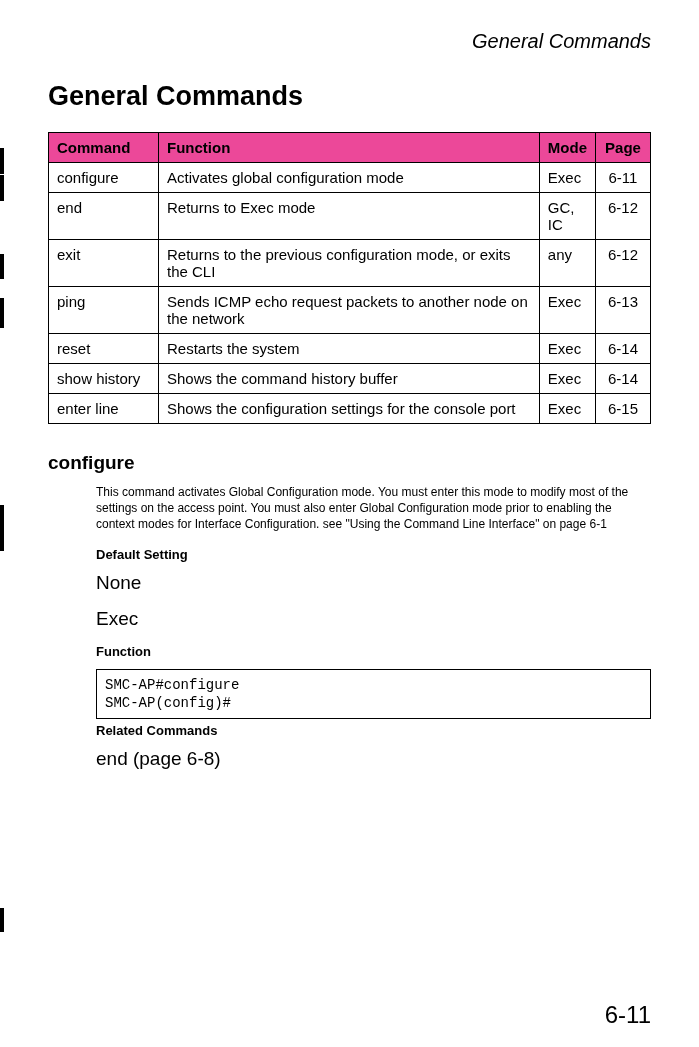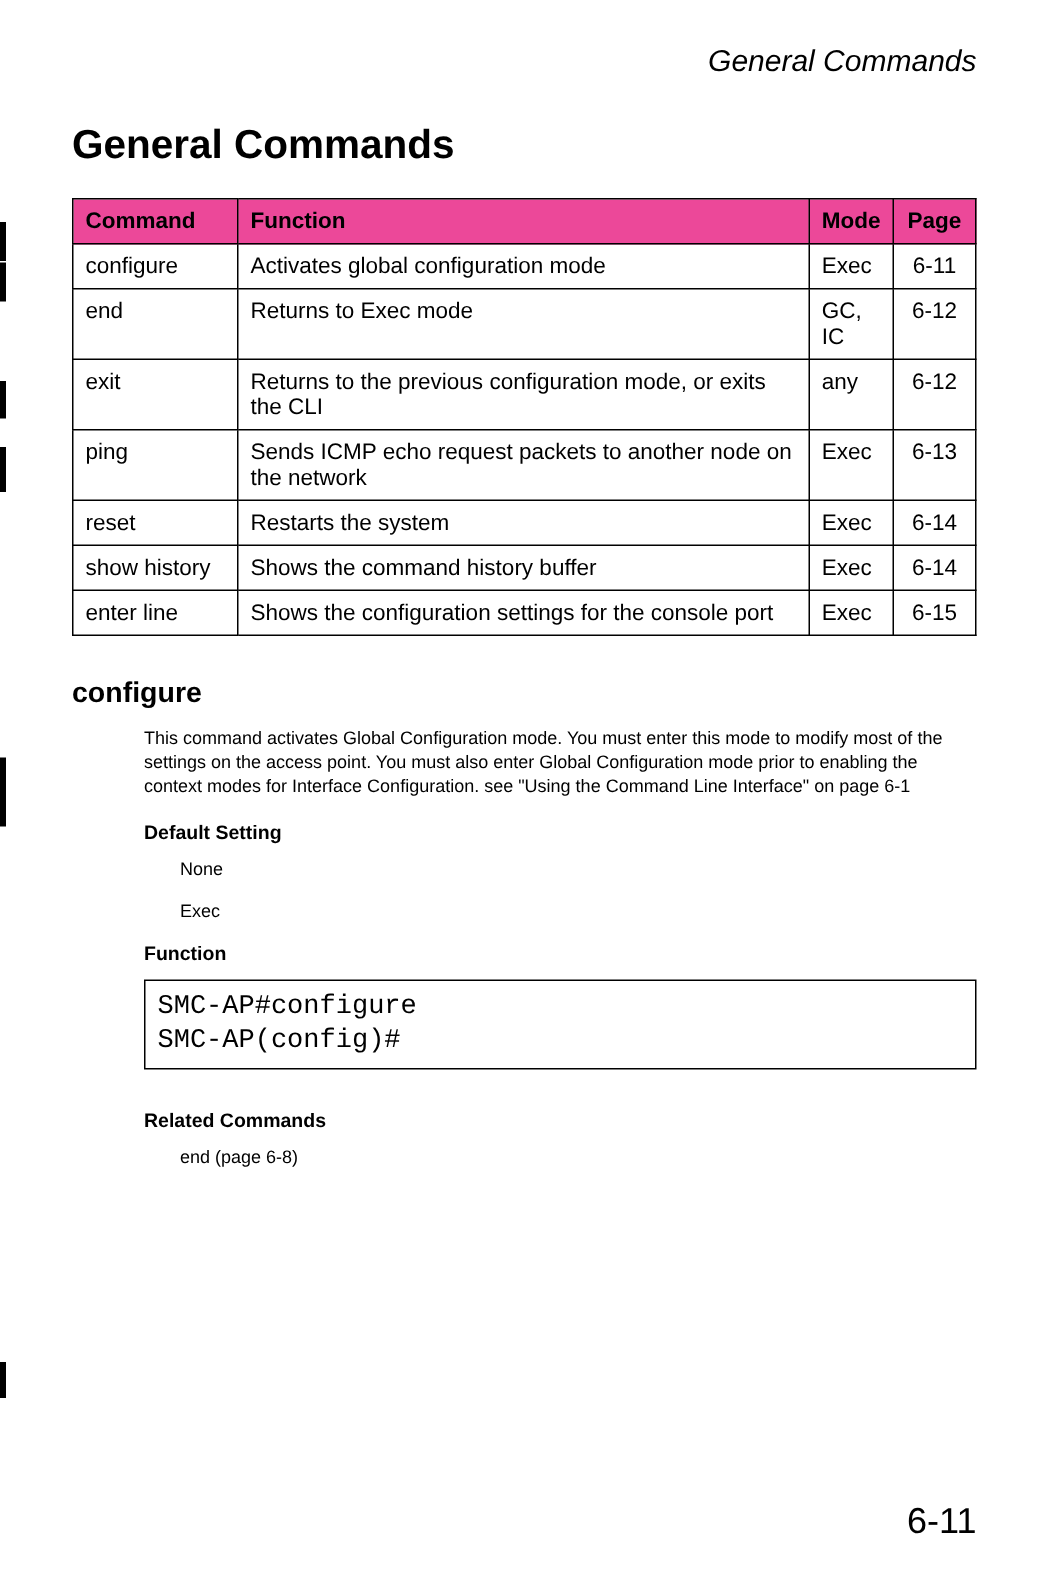--- a/index.html
+++ b/index.html
@@ -77,30 +77,29 @@
       font-size: 12px;
       line-height: 1.35;
       margin-bottom: 14px;
     }
     .sub-heading {
       font-size: 13px;
       font-weight: bold;
       margin-bottom: 10px;
     }
     .sub-value {
-      font-size: 12px;
-      margin-left: 24px;
+      font-size: 19px;
       margin-bottom: 14px;
     }
     .code-box {
       border: 1px solid #000;
       font-family: "Courier New", Courier, monospace;
-      font-size: 18px;
+      font-size: 14px;
       padding: 6px 8px;
-      margin-bottom: 26px;
+      margin-bottom: 4px;
       white-space: pre;
       line-height: 1.3;
     }
     .page-number {
       position: absolute;
       bottom: 18px;
       right: 48px;
       font-size: 24px;
     }
     .change-bar {

